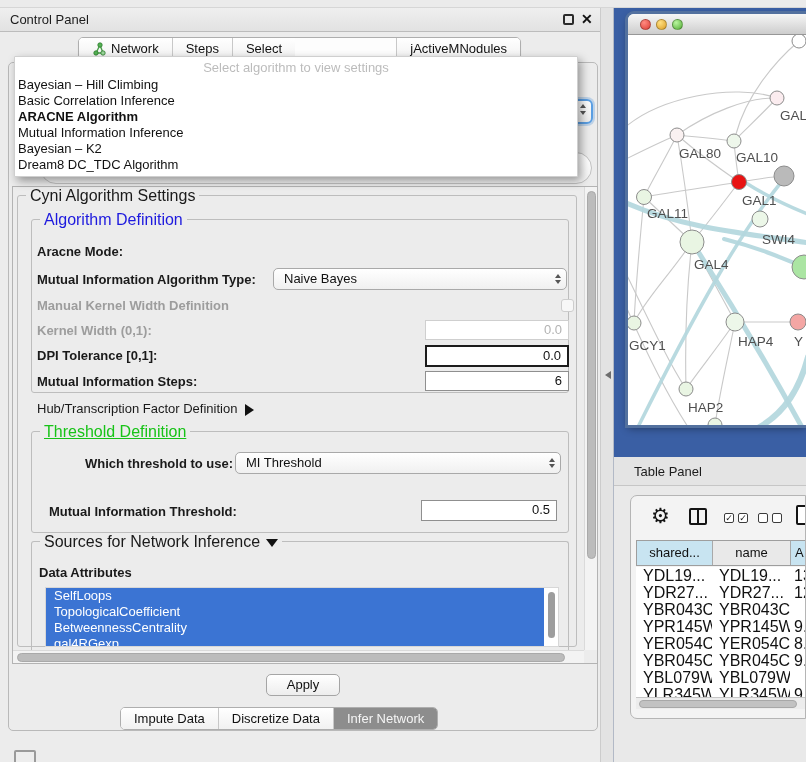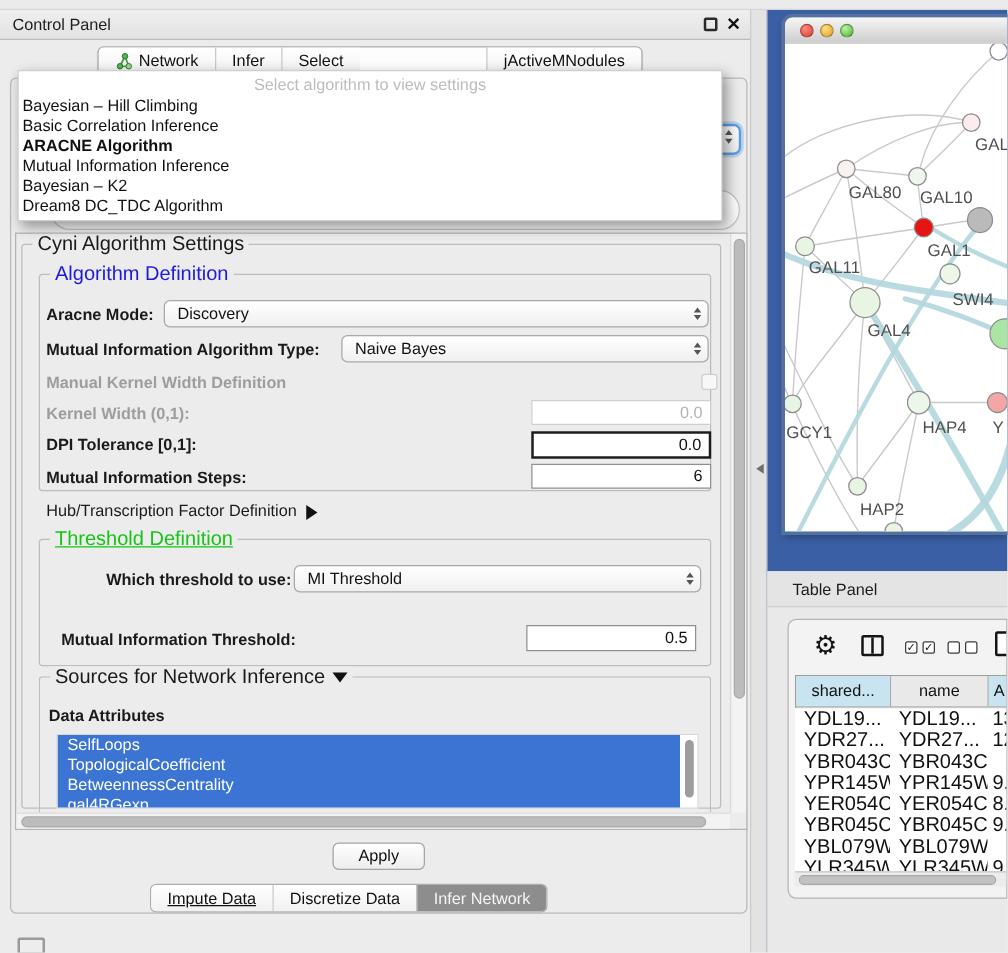--- a/index.html
+++ b/index.html
@@ -68,21 +68,21 @@
   
   #vscroll { position:absolute; right:0; top:0; bottom:13px; width:13px; background:#f3f3f3; border-left:1px solid #dadada; }
   #vscroll-thumb { position:absolute; left:2px; top:4px; width:9px; height:368px; background:#bcbcbc; border:1px solid #a9a9a9; border-radius:5px; }
   #hscroll { position:absolute; left:0; right:13px; bottom:0; height:13px; background:#f3f3f3; border-top:1px solid #dadada; }
   #hscroll-thumb { position:absolute; left:4px; top:2px; width:548px; height:9px; background:#bcbcbc; border:1px solid #a9a9a9; border-radius:5px; }
 
   
   #apply-btn { position:absolute; left:266px; top:674px; width:74px; height:22px; background:linear-gradient(#ffffff,#ededed); border:1px solid #a5a5a5; border-radius:5px; font-size:13px; color:#111; text-align:center; line-height:20px; }
   #bottom-tabs { position:absolute; left:120px; top:707px; height:23px; display:flex; border:1px solid #aeaeae; border-radius:5px; overflow:hidden; background:#fdfdfd; }
   .btab { font-size:13px; line-height:21px; padding:0 13px; color:#111; border-left:1px solid #c8c8c8; background:linear-gradient(#ffffff,#f1f1f1); white-space:nowrap; }
-  .btab:first-child { border-left:none;text-decoration:underline; }
+  .btab:first-child { border-left:none; }
   .btab.selected { background:#8d8d8d; color:#f5f5f5; }
 
   #mini-icon { position:absolute; left:14px; top:750px; width:22px; height:14px; border:2px solid #9a9a9a; border-radius:2px; background:#ededed; }
 
   
   #splitter { position:absolute; left:600px; top:8px; width:14px; height:754px; background:#e3e3e3; border-left:1px solid #cccccc; border-right:1px solid #b2b9c6; }
   #splitter-arrow { position:absolute; left:4px; top:363px; width:0; height:0; border-top:4px solid transparent; border-bottom:4px solid transparent; border-right:6px solid #6e6e6e; }
   #desktop-blue { position:absolute; left:614px; top:8px; width:192px; height:449px; background:#3a5fa4; }
 
   #net-window { position:absolute; left:628px; top:14px; width:178px; height:411px; border-radius:6px 0 0 0; box-shadow:0 0 0 3px #53719f, 0 3px 8px rgba(0,0,0,.45); background:#fff; }
@@ -143,21 +143,21 @@
         <line x1="4" y1="11" x2="8" y2="3" stroke="#4a9e4a" stroke-width="1.4"></line>
         <line x1="8" y1="3" x2="11" y2="11" stroke="#4a9e4a" stroke-width="1.4"></line>
         <line x1="4" y1="11" x2="11" y2="11" stroke="#4a9e4a" stroke-width="1.4"></line>
         <circle cx="8" cy="3" r="2.2" fill="#54b354" stroke="#2c7a2c" stroke-width="0.8"></circle>
         <circle cx="4" cy="11" r="2.2" fill="#54b354" stroke="#2c7a2c" stroke-width="0.8"></circle>
         <circle cx="11" cy="11" r="2.2" fill="#9ad69a" stroke="#2c7a2c" stroke-width="0.8"></circle>
       </svg>
       <span>Network</span>
     </div>
     <div class="ttab">
-        <span>Infer</span>
+        <span>Steps</span>
       </div>
     <div class="ttab">
         <span>Select</span>
       </div>
     <div class="ttab selected">
         <span>Cyni Toolbox</span>
       </div>
     <div class="ttab">
         <span>jActiveMNodules</span>
       </div>
@@ -187,27 +187,20 @@
 
   <div id="scrollpane">
     <div class="fs" style="left:4px; top:8px; width:560px; height:452px;">
       <span class="fs-legend">Cyni Algorithm Settings</span>
     </div>
 
     <div class="fs" style="left:18px; top:32px; width:538px; height:174px;">
       <span class="fs-legend legend-blue">Algorithm Definition</span>
     </div>
     <div class="lbl" style="left:24px; top:57px;">Aracne Mode:</div>
-    <div class="combo" style="left:118px; top:53px; width:436px; height:22px;">
-      <span>Discovery</span>
-      <span class="stepper">
-          <span class="tri-up"></span>
-          <span class="tri-down"></span>
-        </span>
-    </div>
     <div class="lbl" style="left:24px; top:85px;">Mutual Information Algorithm Type:</div>
     <div class="combo" style="left:260px; top:81px; width:294px; height:22px;">
       <span>Naive Bayes</span>
       <span class="stepper">
           <span class="tri-up"></span>
           <span class="tri-down"></span>
         </span>
     </div>
 
     <div class="lbl dim" style="left:24px; top:111px;">Manual Kernel Width Definition</div>

